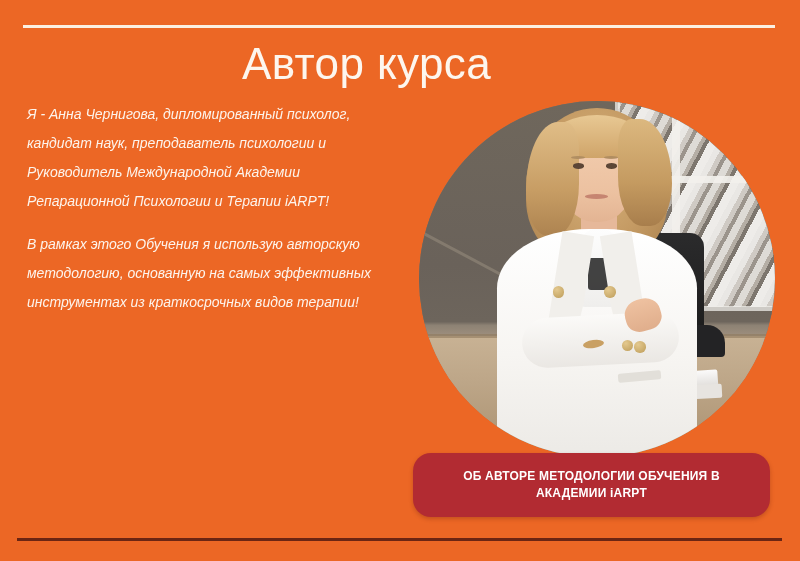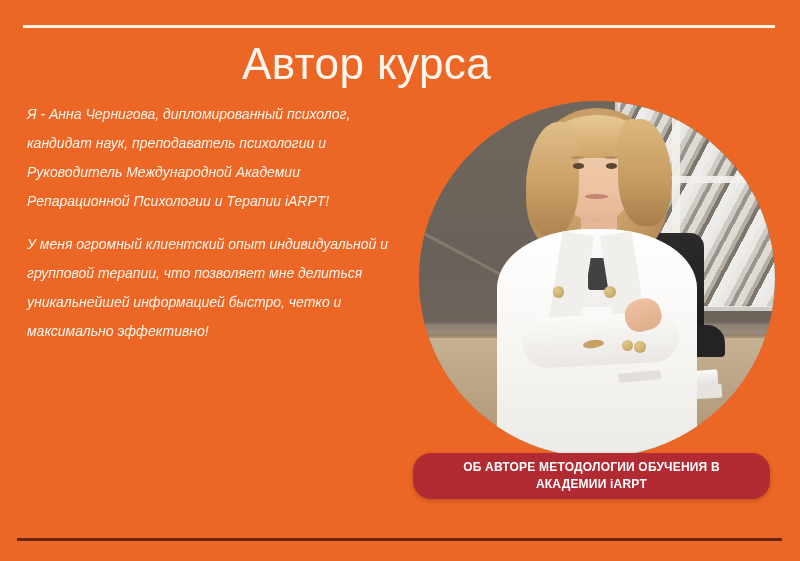--- a/index.html
+++ b/index.html
@@ -221,21 +221,21 @@
     position:absolute;left:46%;top:67%;width:6%;height:2.2%;
     background:#c9a063;border-radius:50%;transform:rotate(-8deg);
   }
   .fg-pocket{
     position:absolute;left:56%;top:76%;width:12%;height:2.5%;
     background:#e2dfd9;border-radius:2px;transform:rotate(-5deg);
   }
 
   
   .badge{
-    position:absolute;left:413px;top:453px;width:357px;height:46px;
+    position:absolute;left:413px;top:453px;width:357px;height:64px;
     background:#b22b32;
     border-radius:18px;
     display:flex;align-items:center;justify-content:center;
     box-shadow:0 2px 4px rgba(80,15,10,.25);
   }
   .badge-text{
     color:#ffffff;
     font-size:12px;
     font-weight:bold;
     line-height:17px;
@@ -246,21 +246,21 @@
 </style>
 </head>
 <body>
 
 <div class="rule-top"></div>
 
 <div class="title">Автор курса</div>
 
 <div class="copy">
   <p>Я - Анна Чернигова, дипломированный психолог, кандидат наук, преподаватель психологии и Руководитель Международной Академии Репарационной Психологии и Терапии iARPT!</p>
-  <p>У меня огромный клиентский опыт индивидуальной и групповой терапии, что позволяет мне делиться уникальнейшей информацией быстро, четко и максимально эффективно!</p>
+  <p>В рамках этого Обучения я использую авторскую методологию, основанную на самых эффективных инструментах из краткосрочных видов терапии!</p>
 </div>
 
 <div class="portrait">
   <div class="ph-scene">
     <div class="ph-wall"></div>
     <div class="ph-art"></div>
     <div class="ph-art-frame"></div>
     <div class="ph-mull-v"></div>
     <div class="ph-mull-h"></div>
     <div class="ph-line1"></div>

